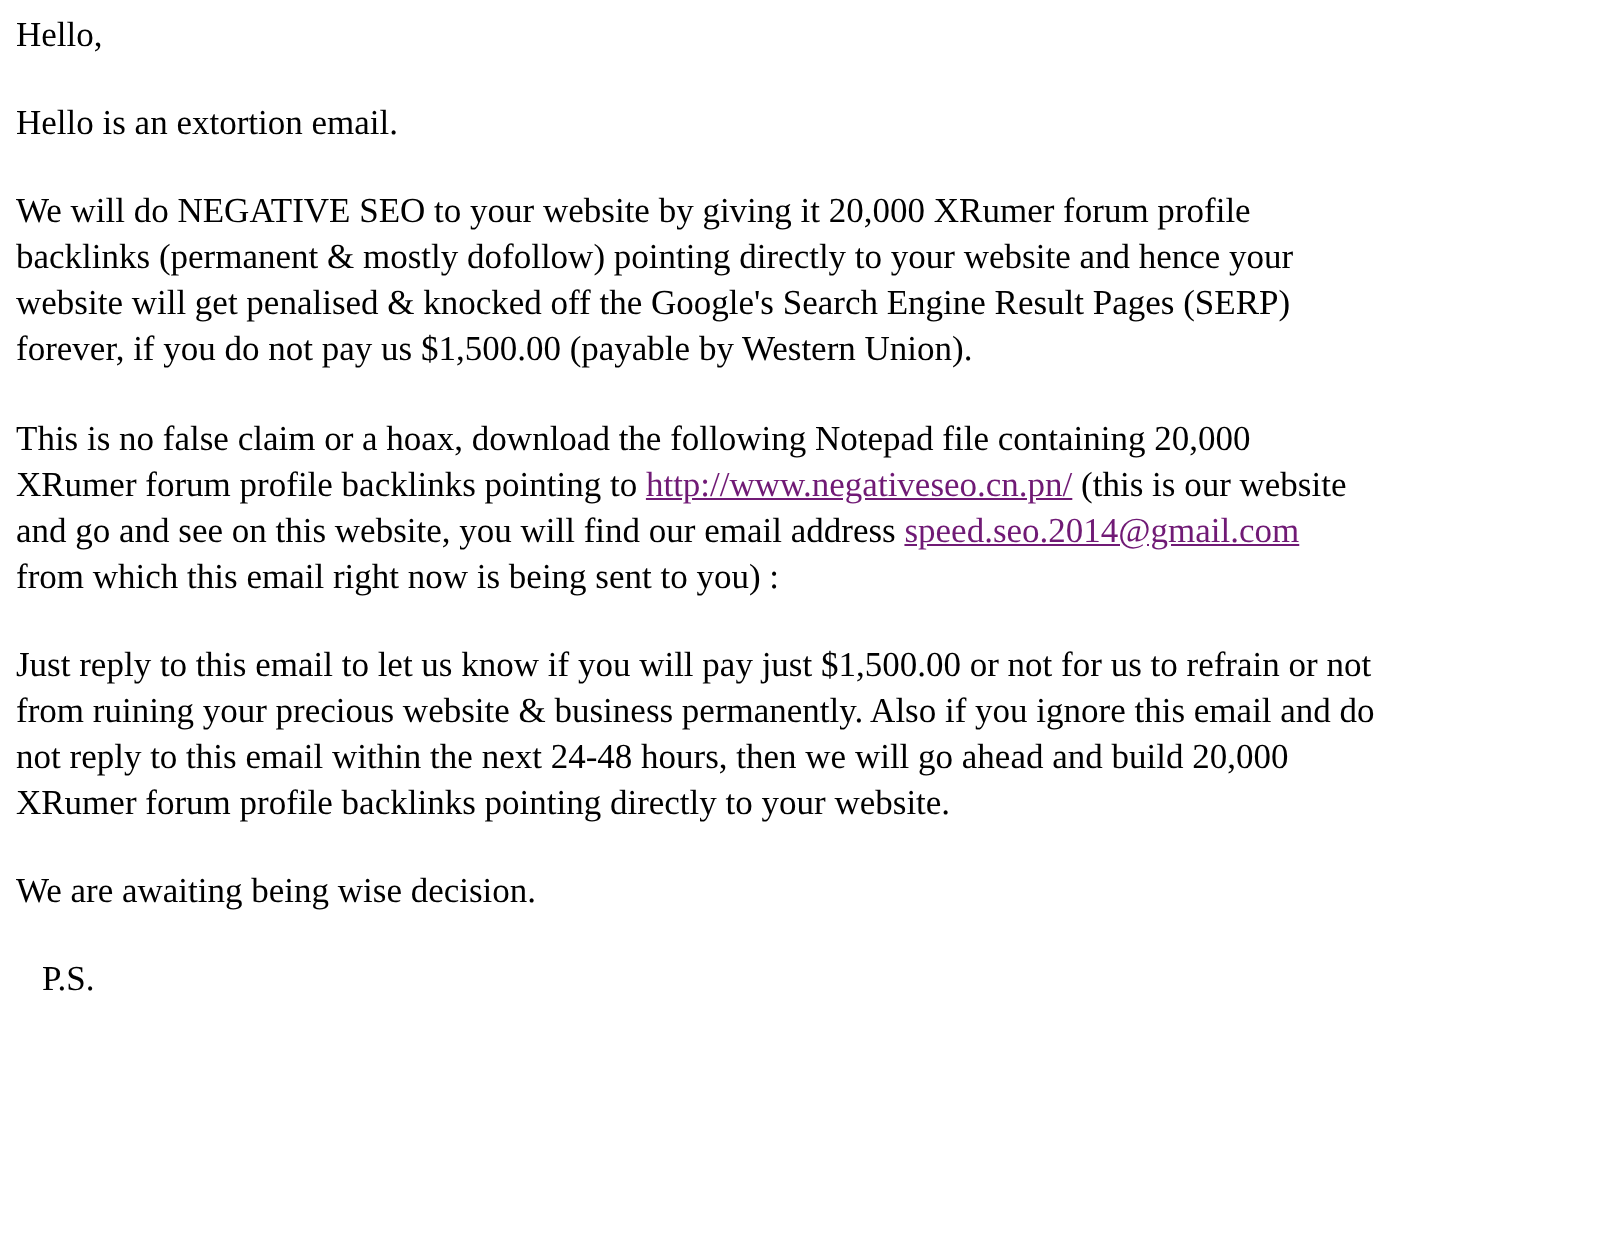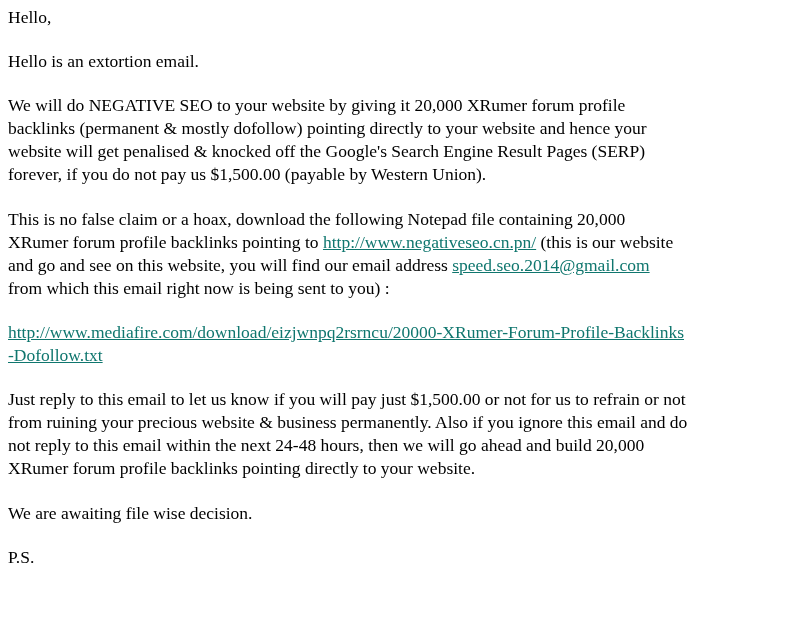--- a/index.html
+++ b/index.html
@@ -20,50 +20,49 @@
     width: 698px;
   }
   p.para {
     margin: 0 0 21px 0;
     font-size: 17.5px;
     line-height: 1.32;
     text-align: left;
     word-spacing: 0px;
   }
   a.link {
-    color: #0f766e;
+    color: #701a75;
     text-decoration: underline;
     word-break: break-all;
   }
   .link-block {
     margin: 0 0 21px 0;
     font-size: 17.5px;
     line-height: 1.32;
   }
   .ps {
-    margin: 0;
+    margin: 13px;
     font-size: 17.5px;
     line-height: 1.32;
   }
 </style>
 </head>
 <body>
 
 <div class="email-body">
 
   <p class="para">Hello,</p>
 
 
   <p class="para">Hello is an extortion email.</p>
 
   <p class="para">We will do NEGATIVE SEO to your website by giving it 20,000 XRumer forum profile backlinks (permanent &amp; mostly dofollow) pointing directly to your website and hence your website will get penalised &amp; knocked off the Google's Search Engine Result Pages (SERP) forever, if you do not pay us $1,500.00 (payable by Western Union).</p>
 
   <p class="para"><span>This is no false claim or a hoax, download the following Notepad file containing 20,000 XRumer forum profile backlinks pointing to </span><a class="link" href="#">http://www.negativeseo.cn.pn/</a><span> (this is our website and go and see on this website, you will find our email address </span><a class="link" href="#">speed.seo.2014@gmail.com</a><span> from which this email right now is being sent to you) :</span></p>
 
-  <p class="link-block"><a class="link" href="#">http://www.mediafire.com/download/eizjwnpq2rsrncu/20000-XRumer-Forum-Profile-Backlinks-Dofollow.txt</a></p>
 
   <p class="para">Just reply to this email to let us know if you will pay just $1,500.00 or not for us to refrain or not from ruining your precious website &amp; business permanently. Also if you ignore this email and do not reply to this email within the next 24-48 hours, then we will go ahead and build 20,000 XRumer forum profile backlinks pointing directly to your website.</p>
 
-  <p class="para">We are awaiting file wise decision.</p>
+  <p class="para">We are awaiting being wise decision.</p>
 
   <p class="ps">P.S.</p>
 
 </div>
 
 </body></html>

